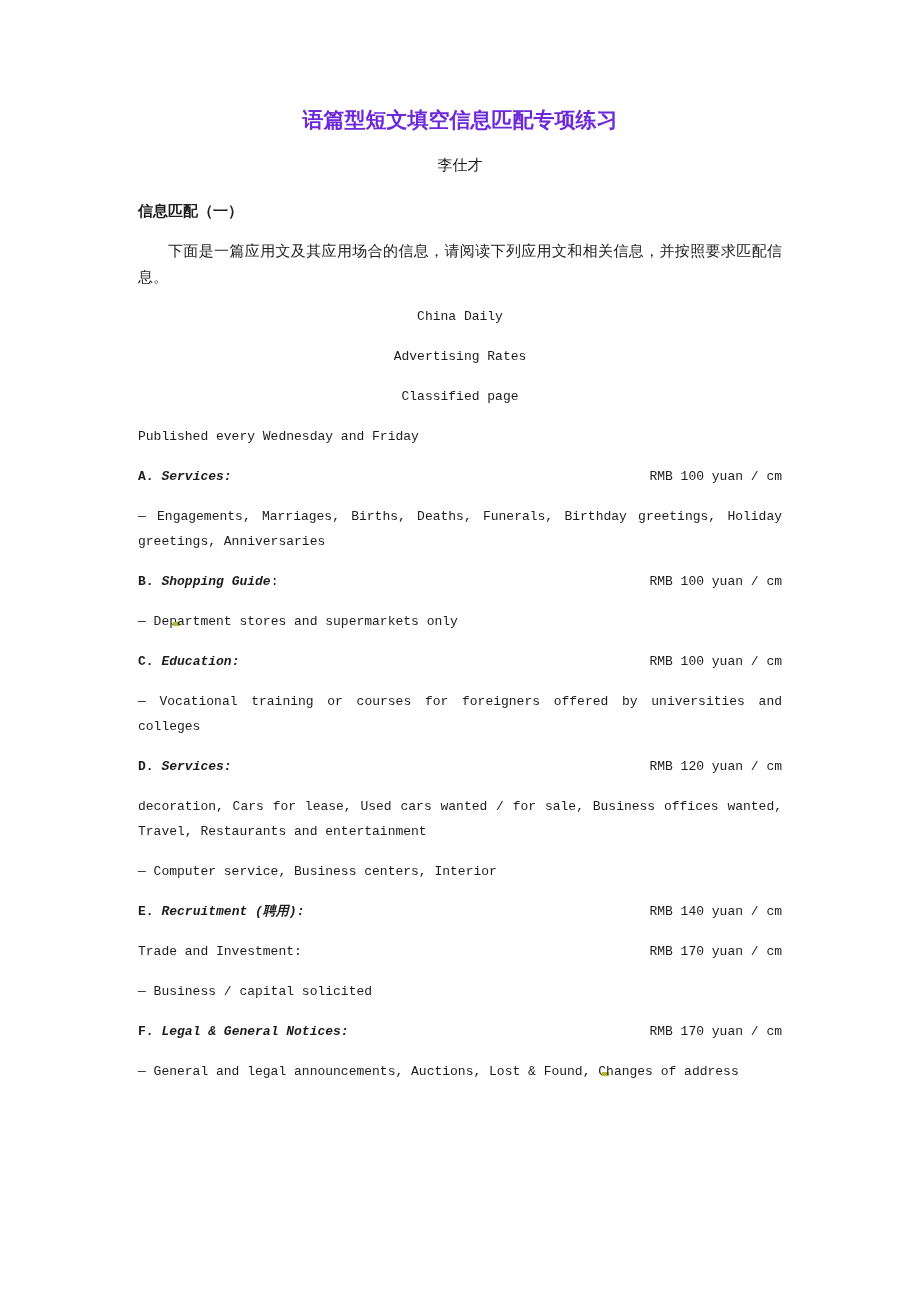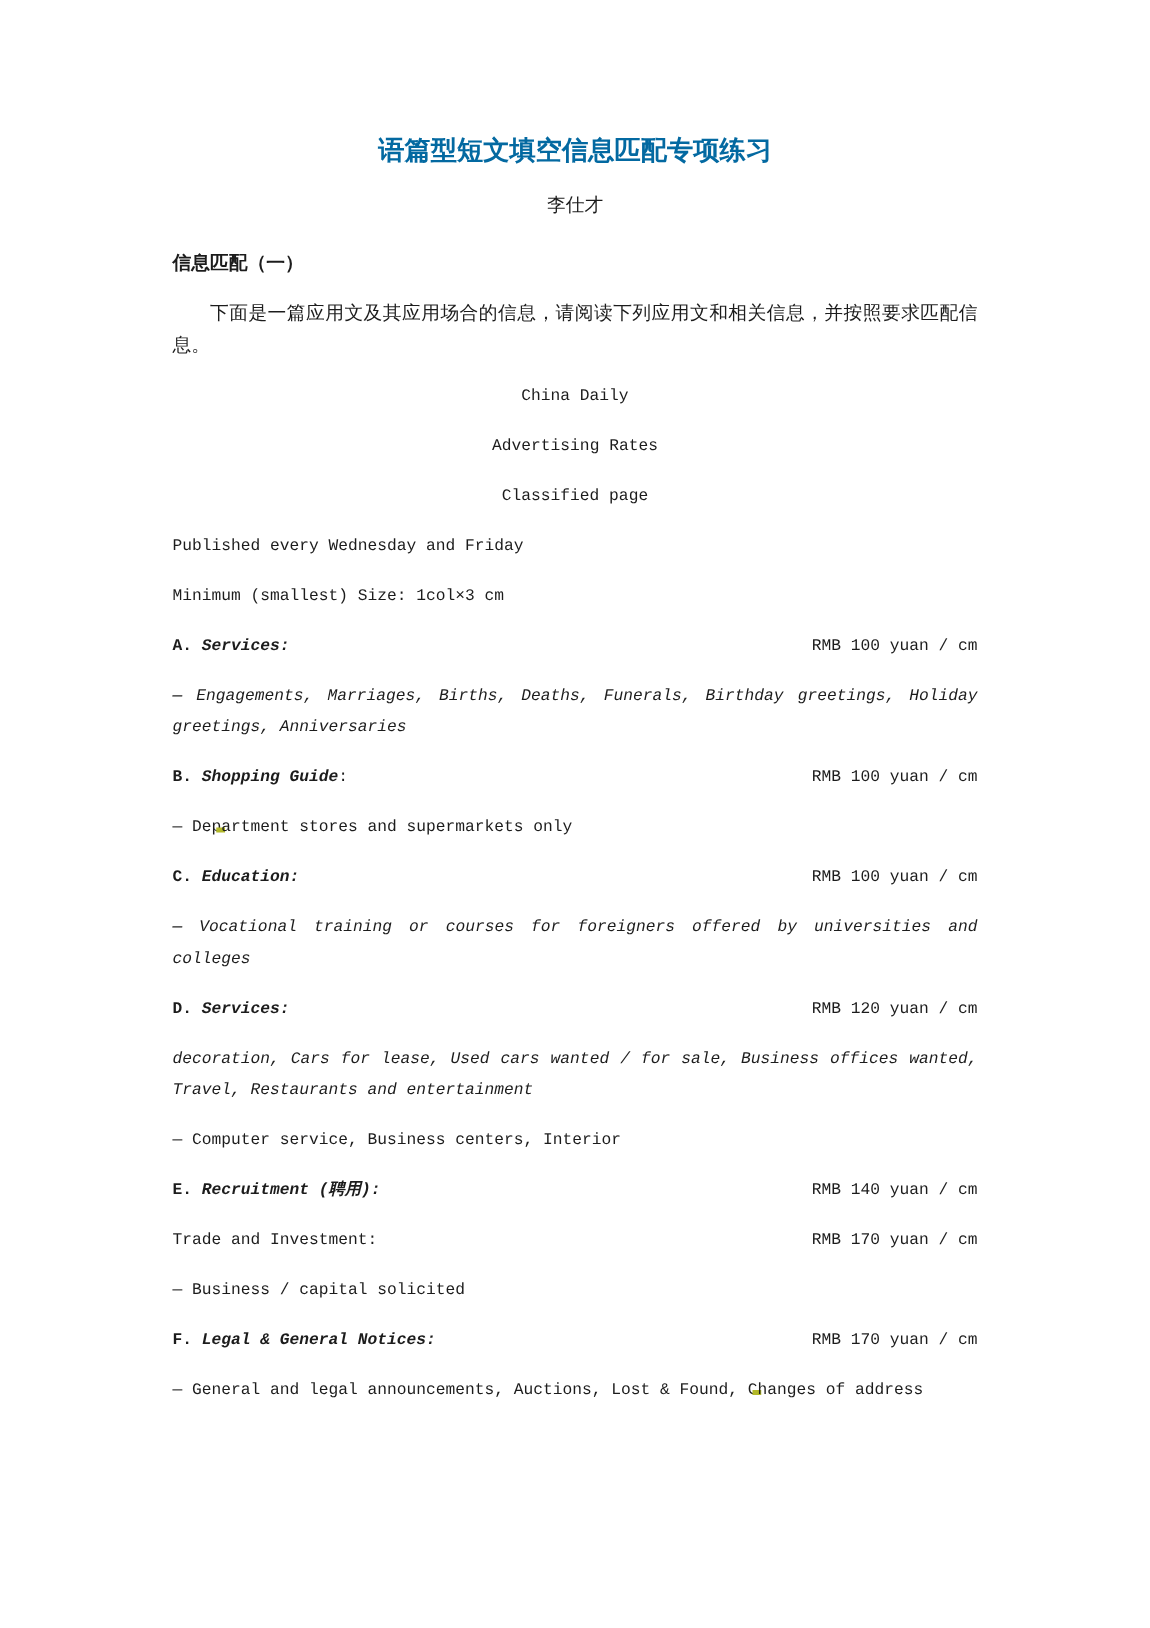--- a/index.html
+++ b/index.html
@@ -13,21 +13,21 @@
     padding: 106px 138px 0 138px;
     color: #1c1c1c;
     font-family: "Liberation Mono", "DejaVu Sans Mono", monospace;
     font-size: 13px;
     overflow: hidden;
   }
   .title {
     font-family: "Liberation Serif", "DejaVu Serif", serif;
     font-size: 21px;
     font-weight: bold;
-    color: #0369a1;
+    color: #6d28d9;
     text-align: center;
     line-height: 28px;
     margin: 0 0 20px 0;
   }
   .author {
     font-family: Liberation Sans, sans-serif;
     font-size: 15px;
     text-align: center;
     line-height: 22px;
     margin: 0 0 24px 0;
@@ -44,21 +44,21 @@
     font-size: 15px;
     line-height: 26px;
     margin: 0 0 14px 0;
     text-align: justify;
   }
   .indent { text-indent: 2em; }
   .en {
     line-height: 25px;
     margin: 0 0 15px 0;
   }
-  .just { text-align: justify; font-style: italic; }
+  .just { text-align: justify; }
   .right-line {
     line-height: 25px;
     margin: 0 0 15px 0;
     text-align: center;
   }
   .rate-row {
     display: flex;
     justify-content: space-between;
     line-height: 25px;
     margin: 0 0 15px 0;
@@ -87,21 +87,20 @@
   <div class="heading">信息匹配（一）</div>
 
   <p class="cn indent">下面是一篇应用文及其应用场合的信息，请阅读下列应用文和相关信息，并按照要求匹配信息。</p>
 
 
   <div class="right-line">China Daily</div>
   <div class="right-line">Advertising Rates</div>
   <div class="right-line">Classified page</div>
 
   <p class="en">Published every Wednesday and Friday</p>
-  <p class="en">Minimum (smallest) Size: 1col×3 cm</p>
 
   <div class="rate-row">
     <span><span class="rate-prefix">A.</span> <span class="rate-name">Services:</span><span></span></span>
     <span class="price">RMB 100 yuan / cm</span>
   </div>
   <p class="en just">— Engagements, Marriages, Births, Deaths, Funerals, Birthday greetings, Holiday greetings, Anniversaries</p>
 
   <div class="rate-row">
     <span><span class="rate-prefix">B.</span> <span class="rate-name">Shopping Guide</span><span>:</span></span>
     <span class="price">RMB 100 yuan / cm</span>

